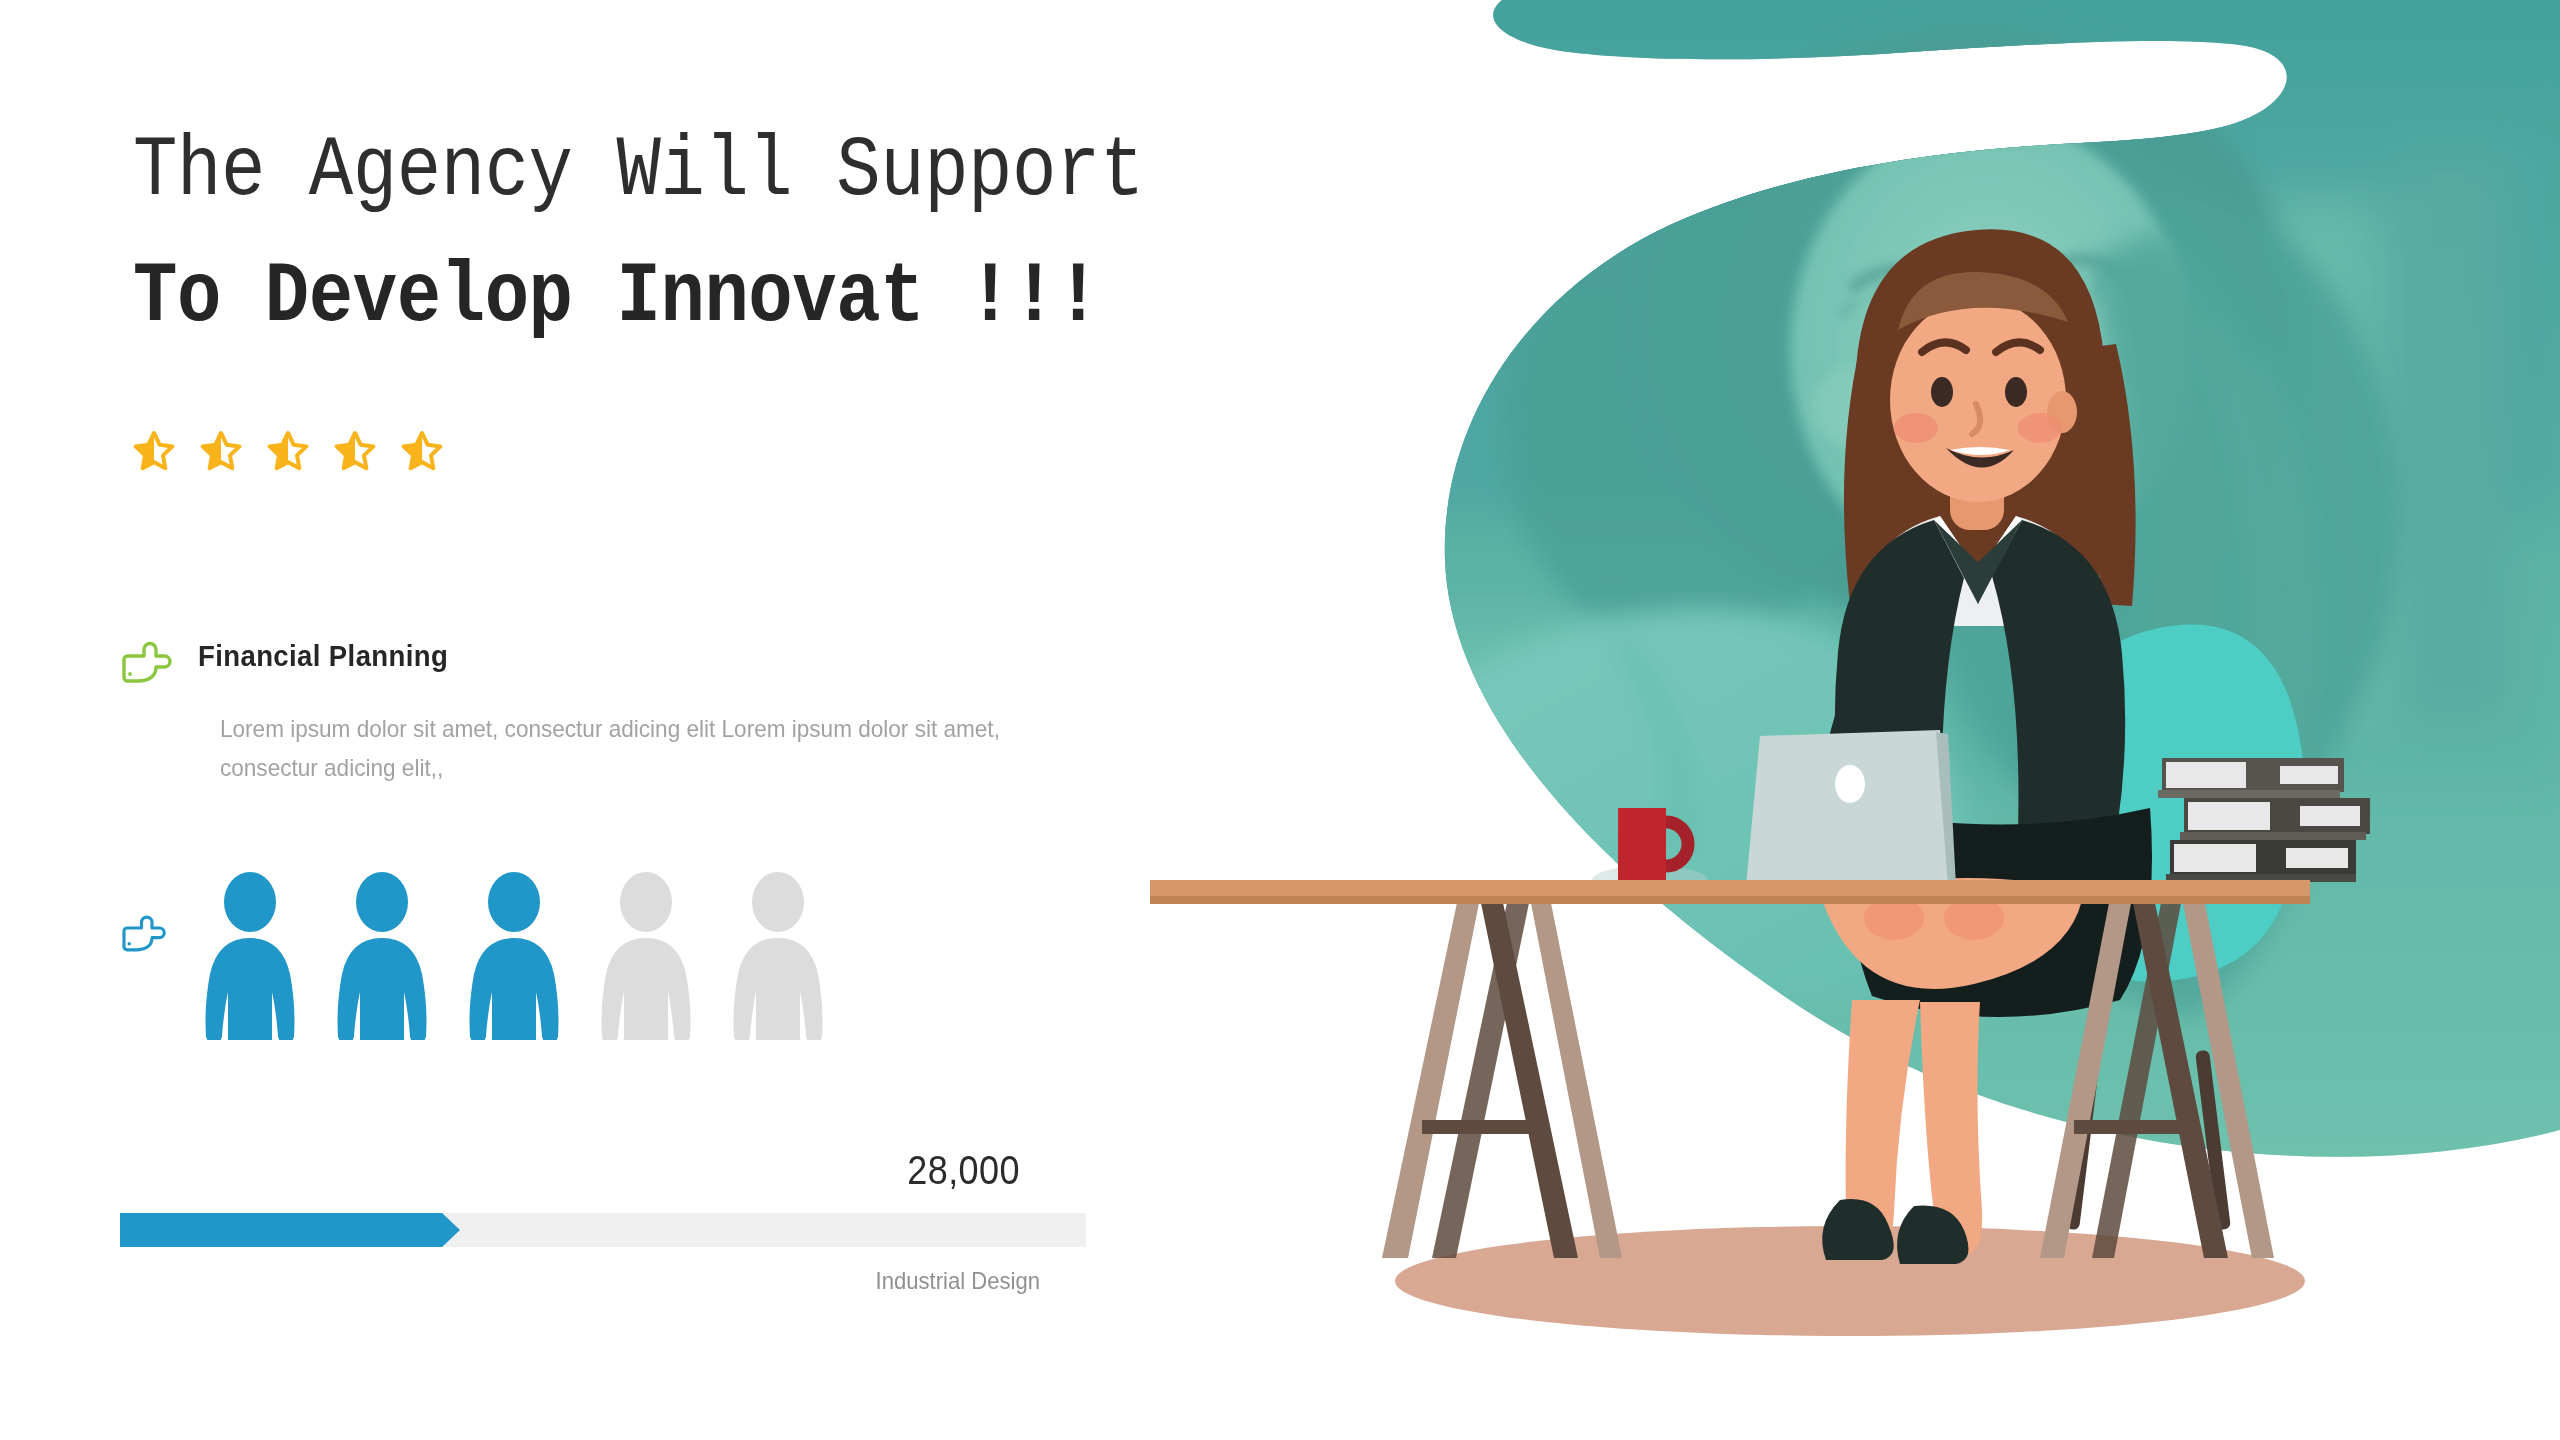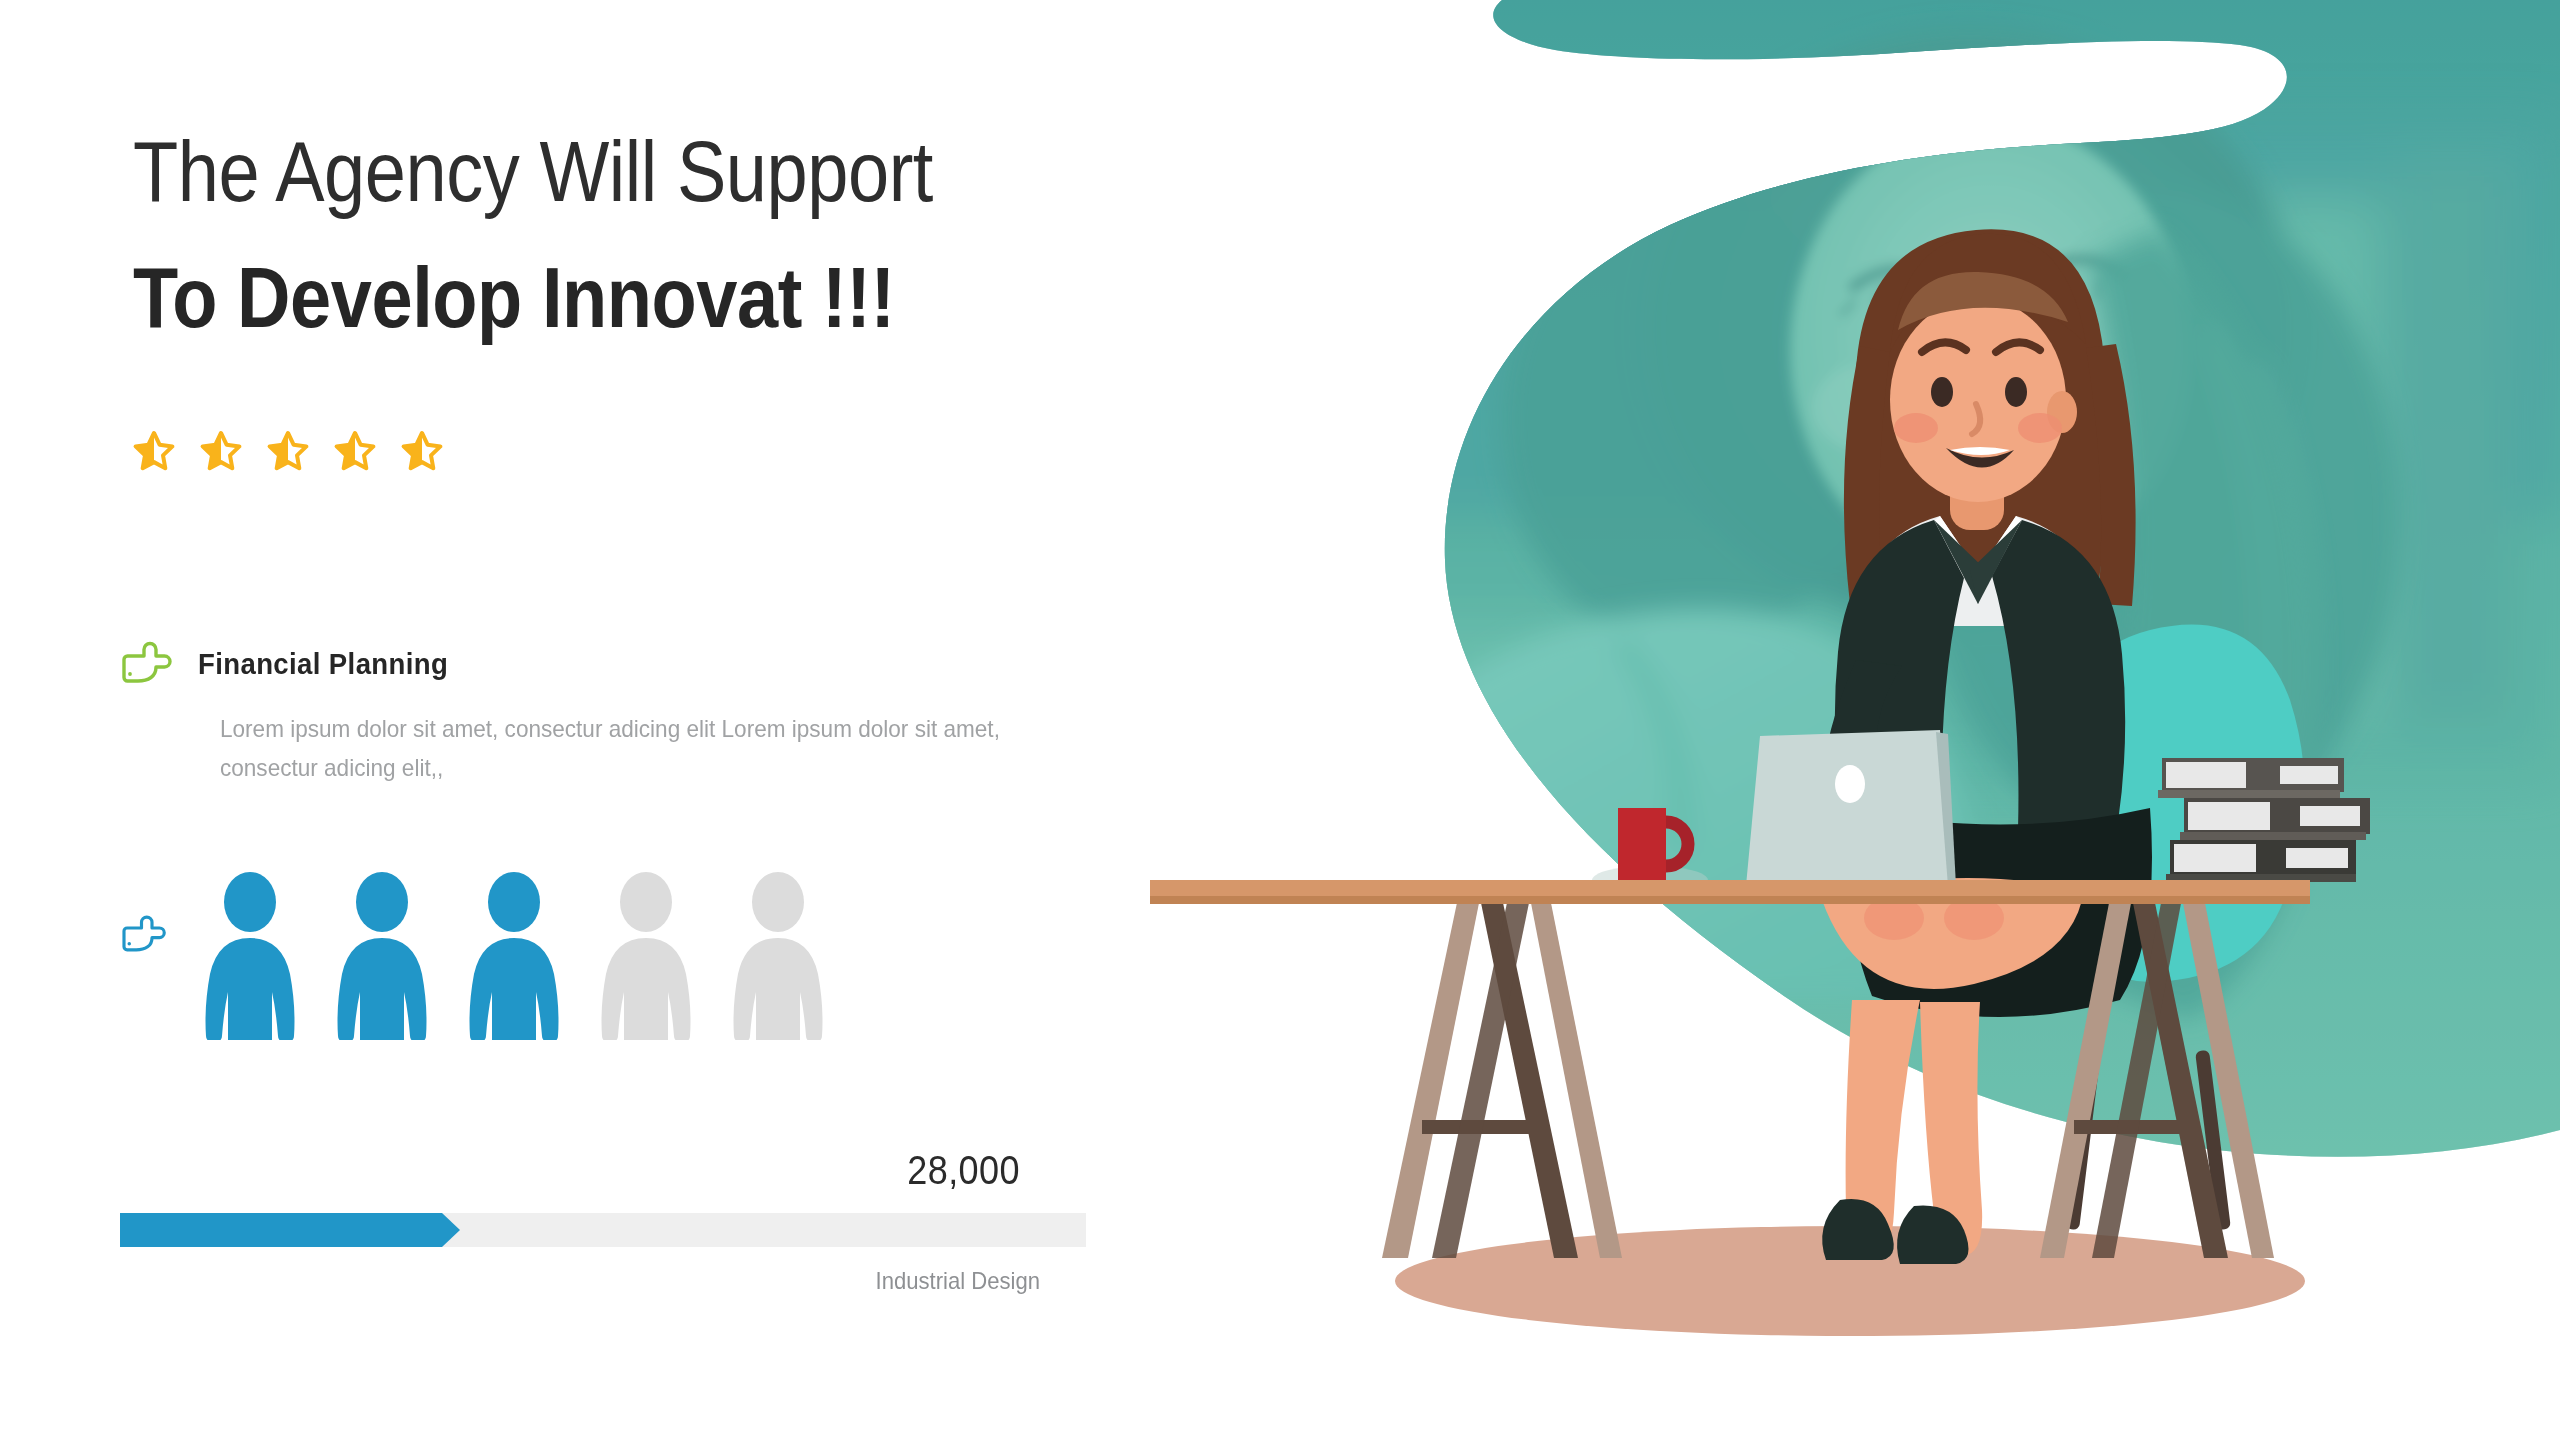--- a/index.html
+++ b/index.html
@@ -8,39 +8,39 @@
   body {
     background:#FFFFFF;
     font-family:"Liberation Sans", sans-serif;
     position:relative;
   }
   #stage { position:absolute; inset:0; width:2560px; height:1440px; background:#FFFFFF; }
 
   
   .left-col { position:absolute; left:0; top:0; width:1200px; height:1440px; }
 
-  .headline { position:absolute; left:133px; top:128px; width:1180px; }
+  .headline { position:absolute; left:133px; top:128px; width:1180px;font-family:Liberation Mono, monospace; }
   .headline-line1 {
     font-size:86px; line-height:1.0; font-weight:300; color:#2E2E2E;
     letter-spacing:-0.5px; font-stretch:condensed; white-space:nowrap;
     transform:scaleX(0.86); transform-origin:left center;
   }
   .headline-line2 {
     font-size:86px; line-height:1.0; font-weight:700; color:#262626;
     letter-spacing:-0.5px; margin-top:40px; white-space:nowrap;
     transform:scaleX(0.86); transform-origin:left center;
   }
 
   
   .stars { position:absolute; left:131px; top:428px; display:flex; gap:21px; }
   .star-wrap { width:46px; height:46px; display:block; }
 
   
   .feature { position:absolute; left:122px; top:640px; width:980px; }
-  .feature-head { display:flex; align-items:center; gap:24px; }
+  .feature-head { display:flex; align-items:flex-start; gap:24px; }
   .hand-green { width:52px; height:48px; display:block; flex:none; }
   .feature-title {
     font-size:29px; font-weight:700; color:#262626; letter-spacing:0.4px;
     transform:scaleX(0.95); transform-origin:left center; white-space:nowrap;
   }
   .feature-body {
     margin-top:22px; margin-left:98px; width:895px;
     font-size:24px; line-height:1.62; color:#A0A2A4; font-weight:400;
     transform:scaleX(0.94); transform-origin:left top;
   }

